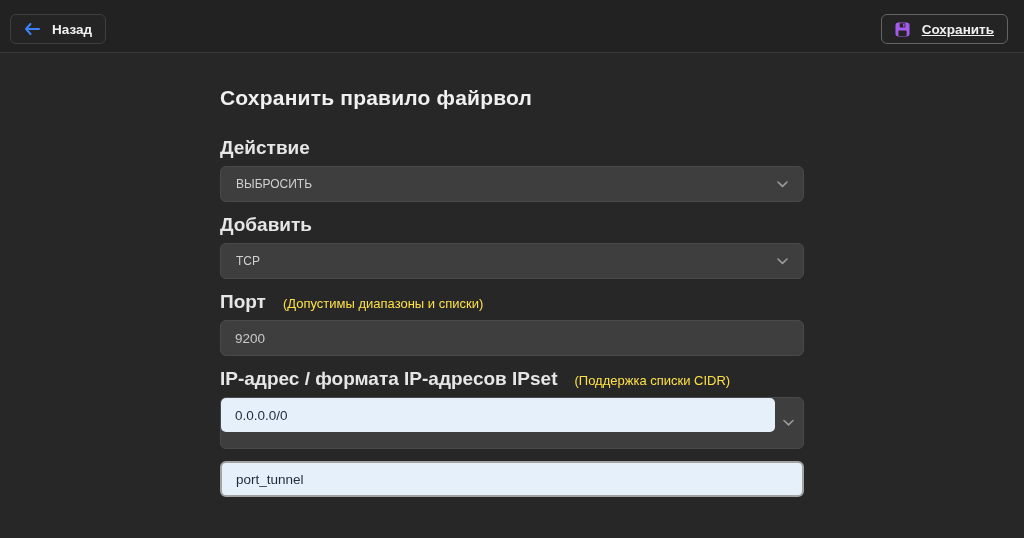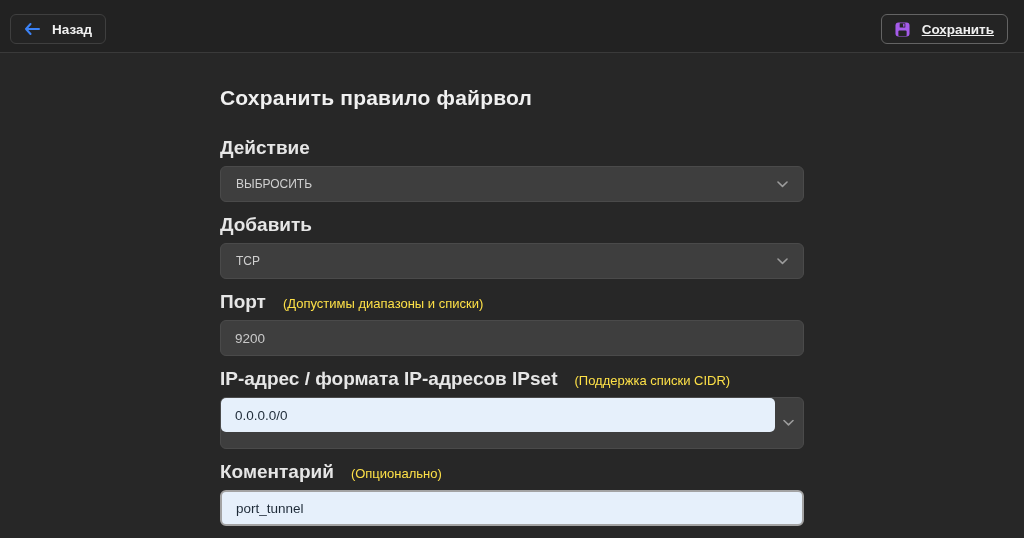--- a/index.html
+++ b/index.html
@@ -183,21 +183,17 @@
         <input class="text-input light-input combo-input" type="text" value="0.0.0.0/0" style="">
         <span class="chev">
           <svg width="11" height="7" viewBox="0 0 11 7">
               <path d="M1 1 L5.5 5.3 L10 1" stroke="#9c9c9c" stroke-width="1.6" fill="none" stroke-linecap="round" stroke-linejoin="round"></path>
             </svg>
         </span>
       </div>
     </div>
 
     <div class="field">
-      <div class="label-row">
-        <span class="label">Коментарий</span>
-        <span class="hint">(Опционально)</span>
-      </div>
       <input class="text-input light-input" type="text" value="port_tunnel" style="">
     </div>
 
   </div>
 </div>
 
 </body></html>

